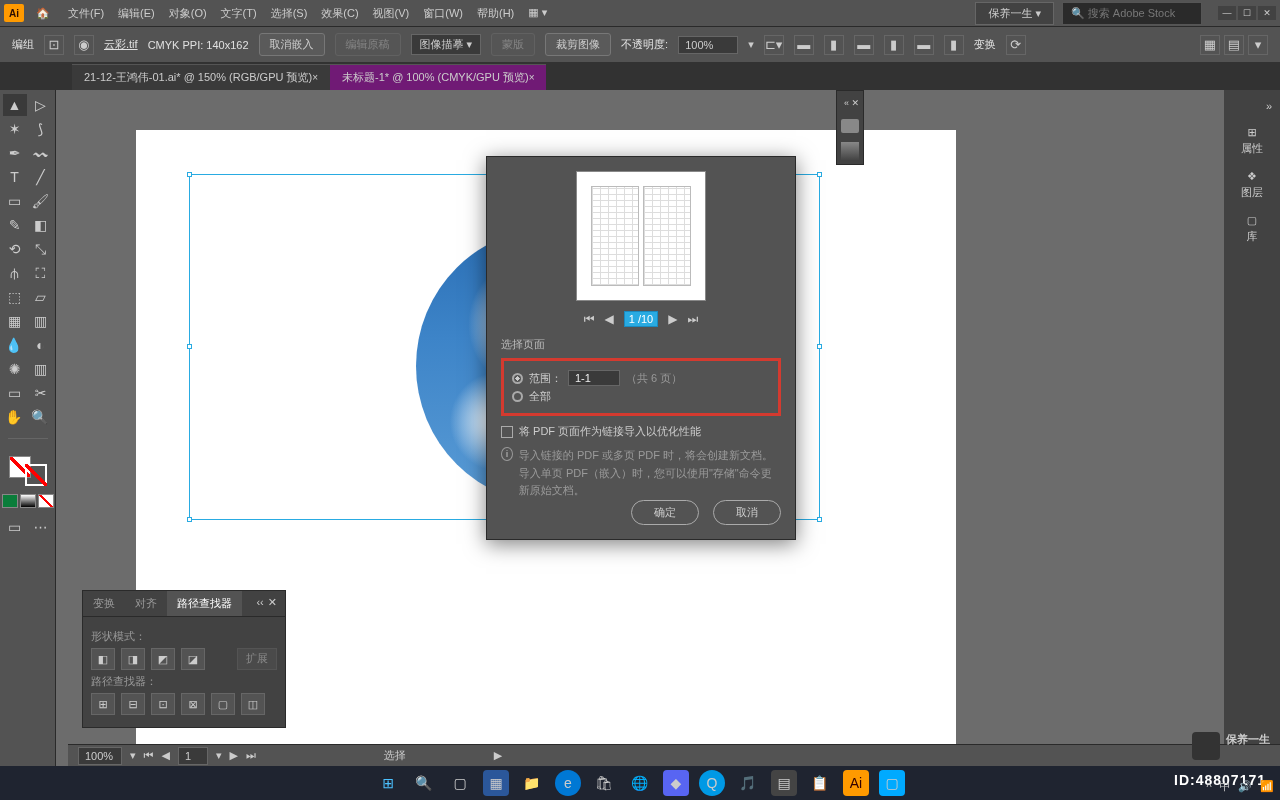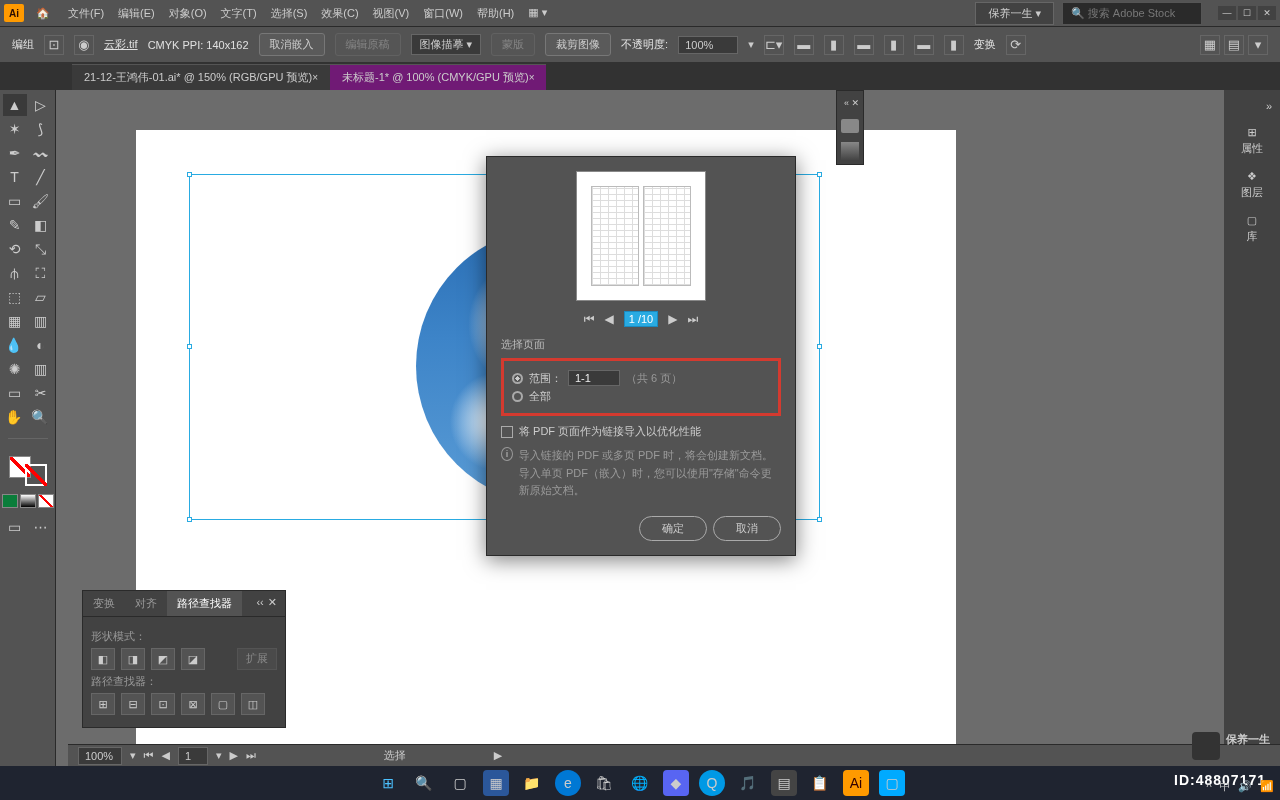--- a/index.html
+++ b/index.html
@@ -57,21 +57,21 @@
 .section-label{color:#bbb;margin:6px 0}
 .highlight-box{border:3px solid #d43a2f;padding:6px 8px;margin:4px 0}
 .radio-row{display:flex;align-items:center;gap:6px;margin:3px 0}
 .radio{width:11px;height:11px;border-radius:50%;border:2px solid #aaa;display:inline-block}
 .radio.on{background:radial-gradient(circle,#ccc 0 40%,transparent 45%)}
 .range-input{background:#3a3a3a;border:1px solid #666;padding:1px 6px;width:52px;color:#eee}
 .chk-row{display:flex;align-items:center;gap:6px;margin:8px 0}
 .chk{width:12px;height:12px;border:1px solid #aaa}
 .info-icon{width:14px;height:14px;border:1px solid #999;border-radius:50%;display:inline-flex;align-items:center;justify-content:center;font-size:9px}
 .dlg-hint{color:#9a9a9a;margin-left:20px;line-height:1.6}
-.dlg-btns{display:flex;justify-content:flex-end;gap:6px;margin-top:16px}
+.dlg-btns{display:flex;justify-content:flex-end;gap:14px;}
 .dlg-btn{border:1px solid #aaa;border-radius:14px;padding:4px 22px;background:transparent}
 .pathfinder{position:absolute;left:82px;top:590px;width:204px;background:#424242;border:1px solid #2a2a2a}
 .pf-tabs{display:flex;border-bottom:1px solid #2a2a2a}
 .pf-tab{padding:5px 10px;color:#999}
 .pf-tab.active{background:#535353;color:#fff}
 .pf-close{margin-left:auto;padding:5px 8px;display:flex;gap:4px}
 .pf-body{padding:8px}
 .pf-label{color:#999;margin:4px 0}
 .pf-row{display:flex;gap:6px;margin:4px 0}
 .pf-icon{width:24px;height:22px;background:#535353;border:1px solid #666;display:flex;align-items:center;justify-content:center}

